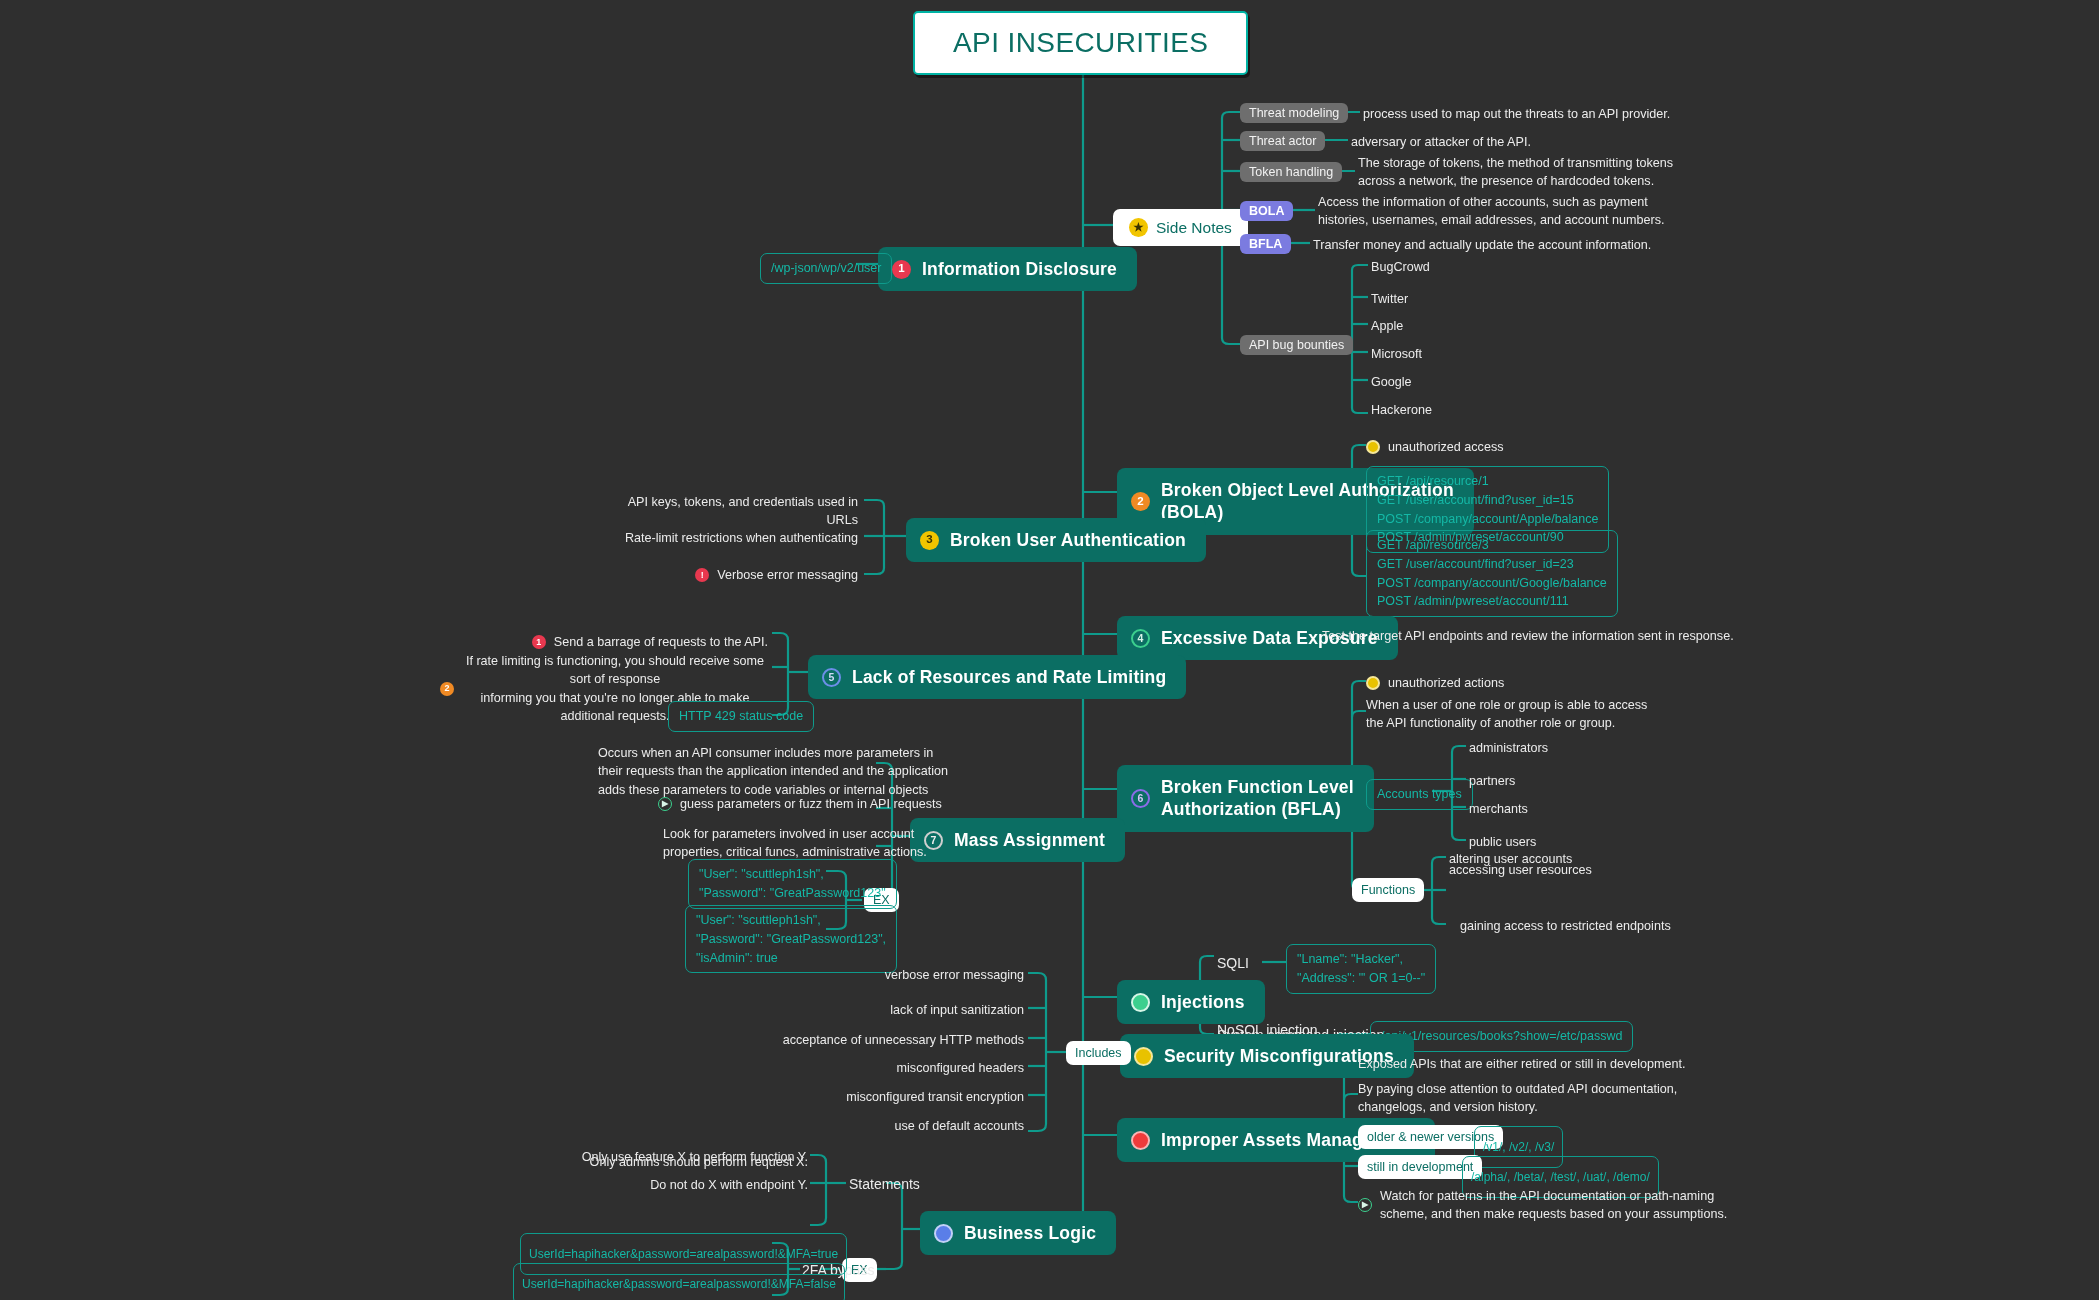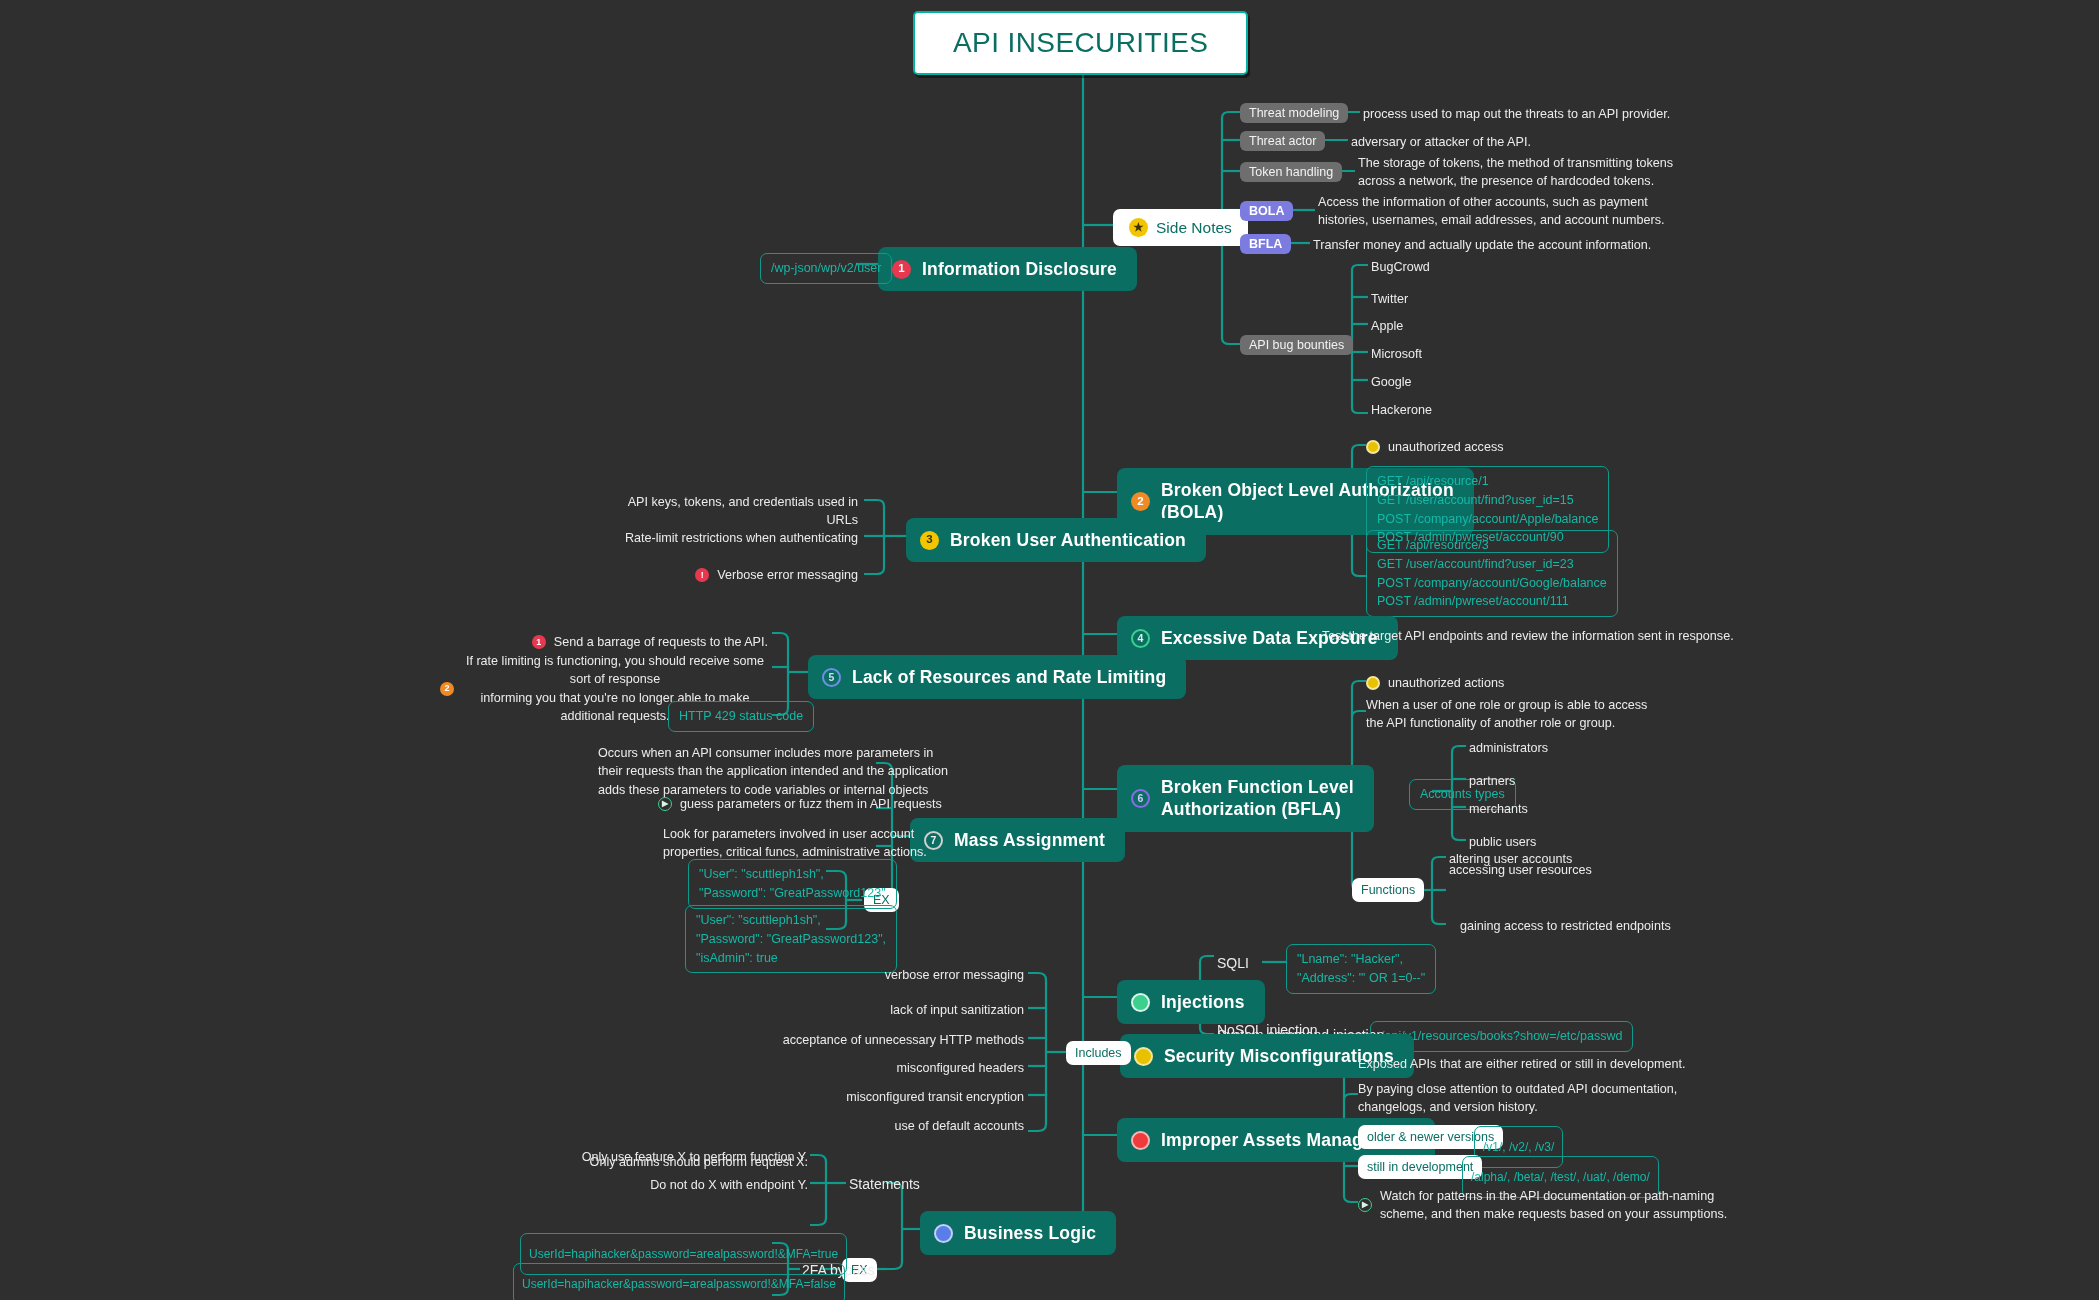--- a/index.html
+++ b/index.html
@@ -371,21 +371,21 @@
     <span class="txt">Broken Function Level
 Authorization (BFLA)</span>
   </div>
   <div class="node leaf l" style="left:1366px; top:674px;">
     <span class="badge dot-yellow"></span>
     <span>unauthorized actions</span>
   </div>
   <div class="node leaf l" style="left:1366px; top:696px;">When a user of one role or group is able to access
 the API functionality of another role or group.</div>
 
-  <div class="node box-outline" style="left:1366px; top:779px;margin-left:43px;">Accounts types</div>
+  <div class="node box-outline" style="left:1366px; top:779px;">Accounts types</div>
   <div class="node leaf l" style="left:1469px; top:739px;">administrators</div>
   <div class="node leaf l" style="left:1469px; top:772px;">partners</div>
   <div class="node leaf l" style="left:1469px; top:800px;">merchants</div>
   <div class="node leaf l" style="left:1469px; top:833px;">public users</div>
 
   <div class="node pill-white sm" style="left:1352px; top:878px;">Functions</div>
   <div class="node leaf l" style="left:1449px; top:850px;">altering user accounts</div>
   <div class="node leaf l" style="left:1449px; top:861px;text-align:right;">accessing user resources</div>
   <div class="node leaf l" style="left:1449px; top:917px;margin-left:11px;">gaining access to restricted endpoints</div>
 

